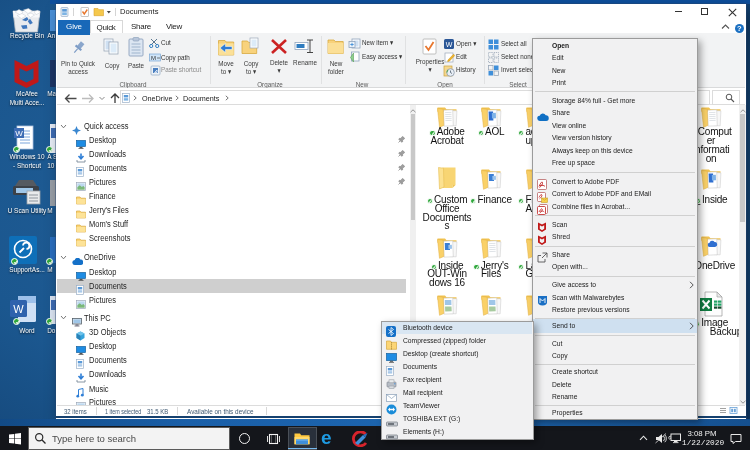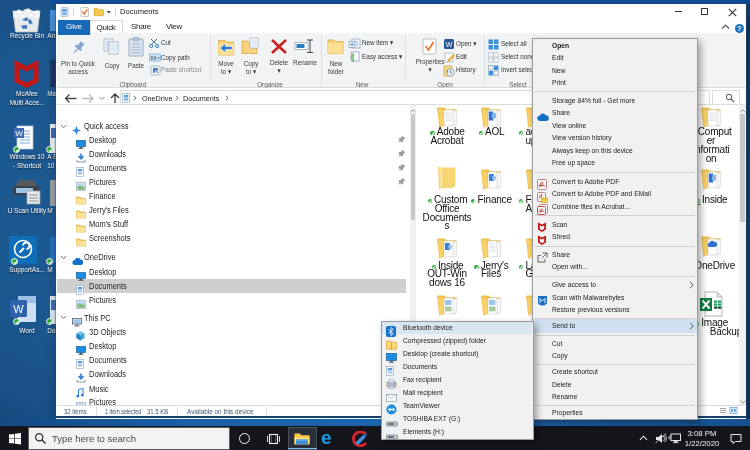--- a/index.html
+++ b/index.html
@@ -763,21 +763,21 @@
     <path d="M8.5 3 a3.5 3.5 0 0 1 0 5 M9.8 1.8 a5.2 5.2 0 0 1 0 7.4" stroke="#e8e8e8" stroke-width="0.9" fill="none"></path>
     <line x1="0.5" y1="10" x2="11" y2="0.5" stroke="#e8e8e8" stroke-width="0.8"></line>
   </svg>
 <svg class="a" style="left:668px;top:433px;" width="13" height="11" viewBox="0 0 13 11">
     <rect x="3" y="1" width="9.5" height="6.5" fill="none" stroke="#e8e8e8" stroke-width="1"></rect>
     <rect x="6" y="8" width="3.5" height="1" fill="#e8e8e8"></rect>
     <rect x="5" y="9.2" width="5.5" height="0.9" fill="#e8e8e8"></rect>
     <path d="M0.5 5.5 a2.5 2.5 0 0 1 2.5 -2.5 M1.5 6.5 a1.5 1.5 0 0 1 1.5 -1.5" stroke="#e8e8e8" stroke-width="0.8" fill="none"></path>
   </svg>
 <div class="a" style="left:684px;top:428.6px;width:36px;text-align:center;font-size:7.8px;color:#f2f2f2;">3:08 PM</div>
-<div class="a" style="left:682px;top:438.6px;width:40px;text-align:center;font-size:7.8px;color:#f2f2f2;">1/22/2020</div>
+<div class="a" style="left:682px;top:438.6px;width:40px;font-size:7.8px;color:#f2f2f2;font-family:Liberation Mono, monospace;">1/22/2020</div>
 <svg class="a" style="left:729.5px;top:433px;" width="12" height="11" viewBox="0 0 12 11">
     <path d="M1 1.5 h10 v7 h-5.5 l-2.5 2 v-2 h-2 z" fill="none" stroke="#e8e8e8" stroke-width="1"></path>
   </svg>
 <div class="a" style="left:531.6px;top:38px;width:166.9px;height:381.8px;background:#f1f1f2;border:0.8px solid #9b9b9b;box-shadow:3px 3px 7px rgba(0,0,0,.35);"></div>
 <div class="mi" style="left:552px;top:40.6px;font-weight:bold;">Open</div>
 <div class="mi" style="left:552px;top:53.1px;font-weight:normal;">Edit</div>
 <div class="mi" style="left:552px;top:65.6px;font-weight:normal;">New</div>
 <div class="mi" style="left:552px;top:78.1px;font-weight:normal;">Print</div>
 <div class="sep" style="left:535px;top:90.7px;width:160px;"></div>
 <div class="mi" style="left:552px;top:95.6px;font-weight:normal;">Storage 84% full - Get more</div>

